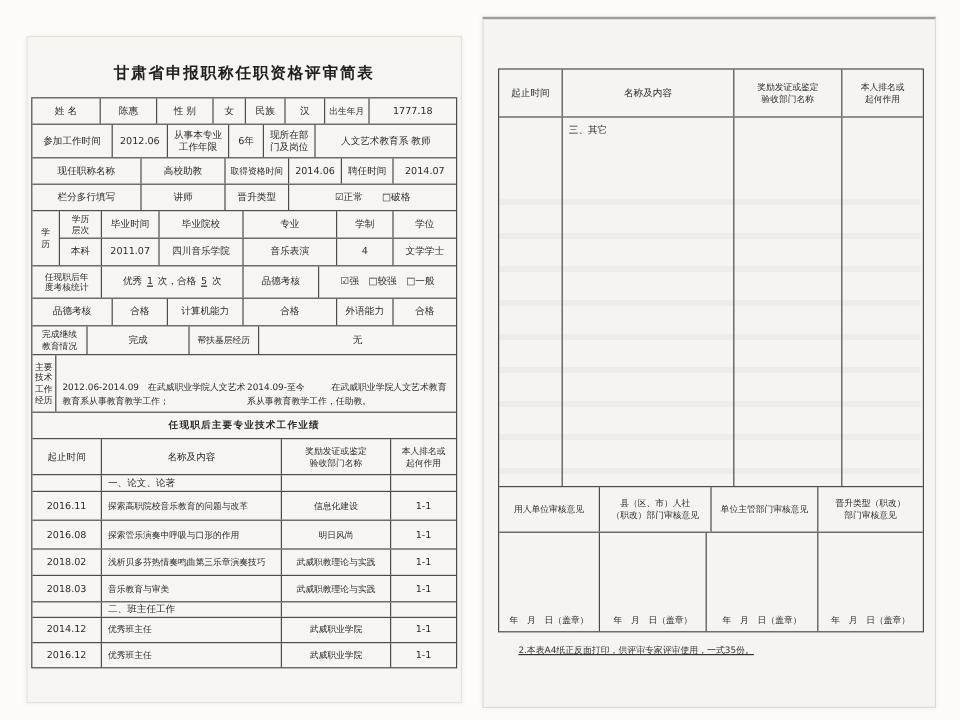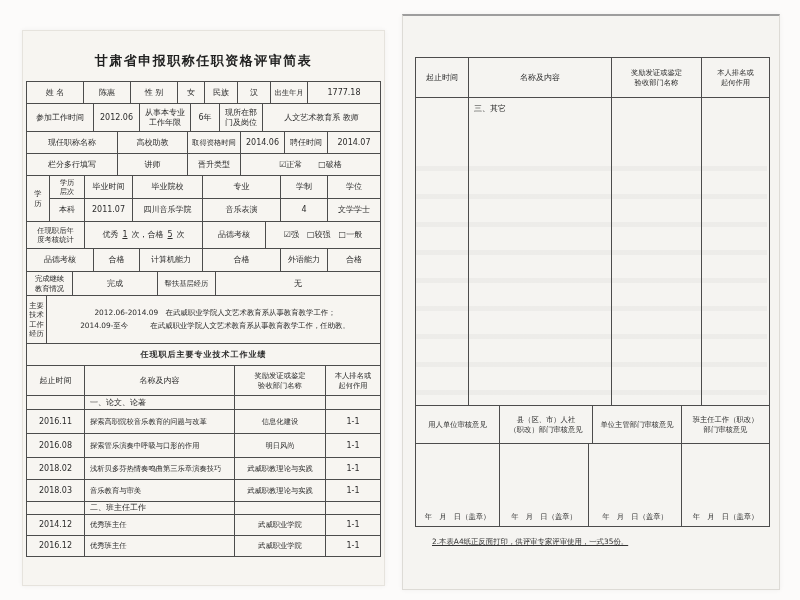--- a/index.html
+++ b/index.html
@@ -134,21 +134,21 @@
       <div class="c" style="width:85px">完成</div>
       <div class="c fs7" style="width:58px">帮扶基层经历</div>
       <div class="c" style="width:164px">无</div>
     </div>
 
     <div class="row" style="height:48px">
       <div class="c pl fs7" style="width:20px; padding:1px 0">主要
 技术
 工作
 经历</div>
-      <div class="c la career-lines" style="width:333px; flex-direction:column; align-items:center; justify-content:center">
+      <div class="c la career-lines" style="width:333px; flex-direction:row; align-items:flex-end; justify-content:center">
         <div>2012.06-2014.09　在武威职业学院人文艺术教育系从事教育教学工作；</div>
         <div>2014.09-至今　　　在武威职业学院人文艺术教育系从事教育教学工作，任助教。</div>
       </div>
     </div>
 
     <div class="row" style="height:22px">
       <div class="c sec" style="width:353px">任现职后主要专业技术工作业绩</div>
     </div>
 
     <div class="row" style="height:30px">
@@ -230,21 +230,21 @@
       <div class="c la ta" style="width:143px; padding-top:6px">三、其它</div>
       <div class="c" style="width:90px"></div>
       <div class="c" style="width:67px"></div>
     </div>
 
     <div class="row" style="height:38px">
       <div class="c fs7" style="width:84px">用人单位审核意见</div>
       <div class="c pl fs7" style="width:93px">县（区、市）人社
 （职改）部门审核意见</div>
       <div class="c fs7" style="width:89px">单位主管部门审核意见</div>
-      <div class="c pl fs7" style="width:87px">班主任工作（职改）
+      <div class="c pl fs7" style="width:87px">晋升类型（职改）
 部门审核意见</div>
     </div>
 
     <div class="row nb" style="height:82px">
       <div class="c datebox fs7" style="width:84px">
         <span>年　月　日（盖章）</span>
       </div>
       <div class="c datebox fs7" style="width:89px">
         <span>年　月　日（盖章）</span>
       </div>

